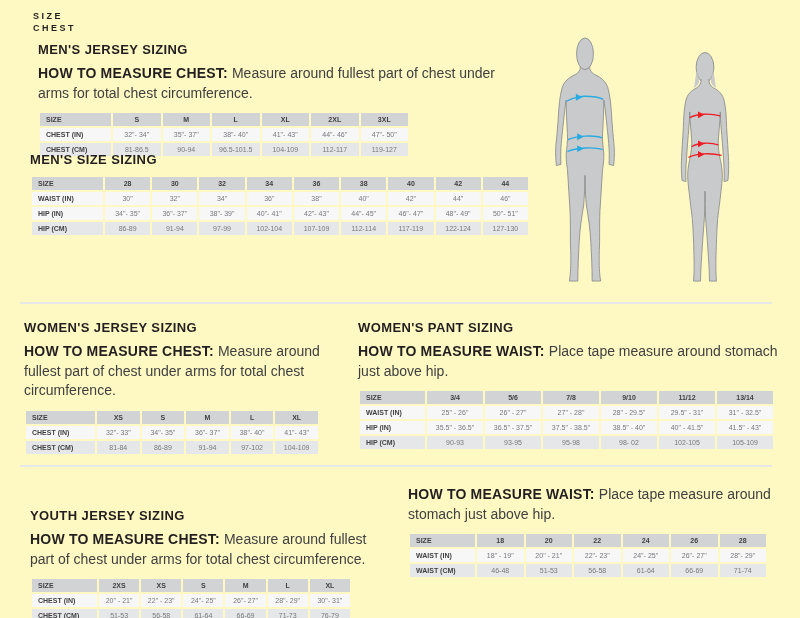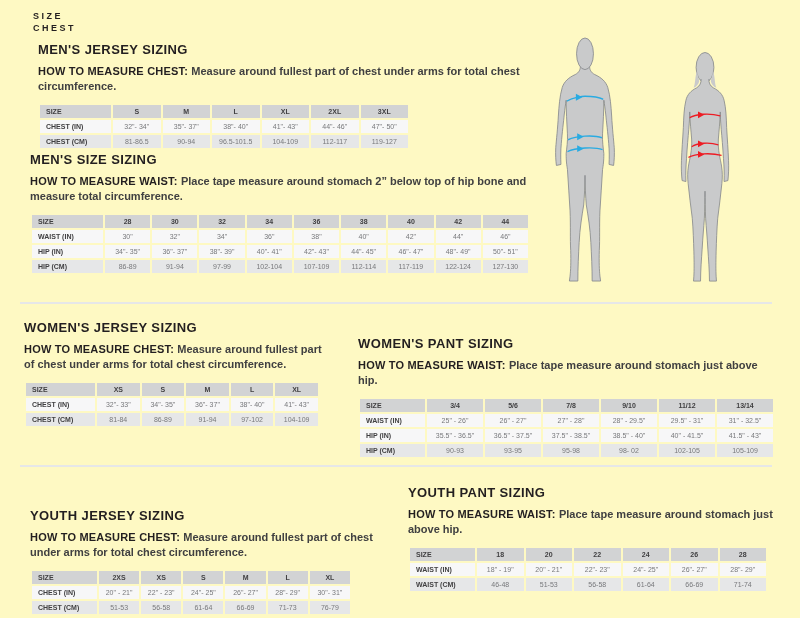--- a/index.html
+++ b/index.html
@@ -4,25 +4,25 @@
 <style>
   html,body{margin:0;padding:0;background:#ffffff;}
   .page{position:relative;width:800px;height:618px;background:#fef9c3;overflow:hidden;
         font-family:"Liberation Sans", sans-serif;color:#414042;}
   .brand{position:absolute;left:33px;top:10px;font-size:9px;font-weight:bold;
          letter-spacing:2.5px;line-height:1.35;color:#231f20;}
   .sec{position:absolute;}
   .sec-mj{left:30px;top:42px;width:485px;margin-left:8px;}
   .sec-mp{left:30px;top:152px;width:520px;}
   .sec-wj{left:24px;top:320px;width:302px;}
-  .sec-wp{left:358px;top:336px;width:420px;}
+  .sec-wp{left:358px;top:320px;width:420px;}
   .sec-yj{left:30px;top:508px;width:345px;}
   .sec-yp{left:408px;top:485px;width:365px;}
   h2{font-size:13px;font-weight:bold;color:#231f20;margin:0 0 7px 0;letter-spacing:0.4px;}
-  .howto{font-size:11px;margin:0 0 2px 0;color:#404041;line-height:1.4;font-weight:bold;}
+  .howto{font-size:14px;margin:0 0 2px 0;color:#404041;line-height:1.4;}
   .howto b{color:#231f20;letter-spacing:0.2px;}
   table.sizes{border-collapse:separate;border-spacing:2px;table-layout:fixed;margin-top:8px;}
   table.sizes th{background:#d2d3d4;font-size:7px;font-weight:bold;color:#414042;height:13px;padding:0 3px;overflow:hidden;}
   table.sizes td{font-size:7px;height:13px;color:#77787b;padding:0 2px;overflow:hidden;white-space:nowrap;}
   table.sizes th:first-child,table.sizes td:first-child{text-align:left;padding-left:6px;}
   table.sizes th:not(:first-child),table.sizes td:not(:first-child){text-align:center;}
   table.sizes td:first-child{font-weight:bold;color:#414042;}
   tr.row-in td{background:#f7f7f8;}
   tr.row-cm td{background:#e6e7e8;}
   .t-mj{width:372px}.t-mj th:first-child{width:62px}
@@ -83,21 +83,20 @@
             <td>112-117</td>
             <td>119-127</td>
           </tr>
         </tbody>
       </table>
   </section>
 
   <section class="sec sec-mp">
     <h2>MEN'S SIZE SIZING</h2>
     <div>
-        <p class="howto"><b>HOW TO MEASURE WAIST: </b>Place tape measure around stomach 2” below top of hip bone and measure total circumference.</p>
       </div>
     <table class="sizes t-mp">
         <thead>
           <tr>
             <th>SIZE</th>
             <th>28</th>
             <th>30</th>
             <th>32</th>
             <th>34</th>
             <th>36</th>
@@ -325,21 +324,20 @@
             <td>61-64</td>
             <td>66-69</td>
             <td>71-73</td>
             <td>76-79</td>
           </tr>
         </tbody>
       </table>
   </section>
 
   <section class="sec sec-yp">
-    <h2>YOUTH PANT SIZING</h2>
     <div>
         <p class="howto"><b>HOW TO MEASURE WAIST: </b>Place tape measure around stomach just above hip.</p>
       </div>
     <table class="sizes t-yp">
         <thead>
           <tr>
             <th>SIZE</th>
             <th>18</th>
             <th>20</th>
             <th>22</th>

